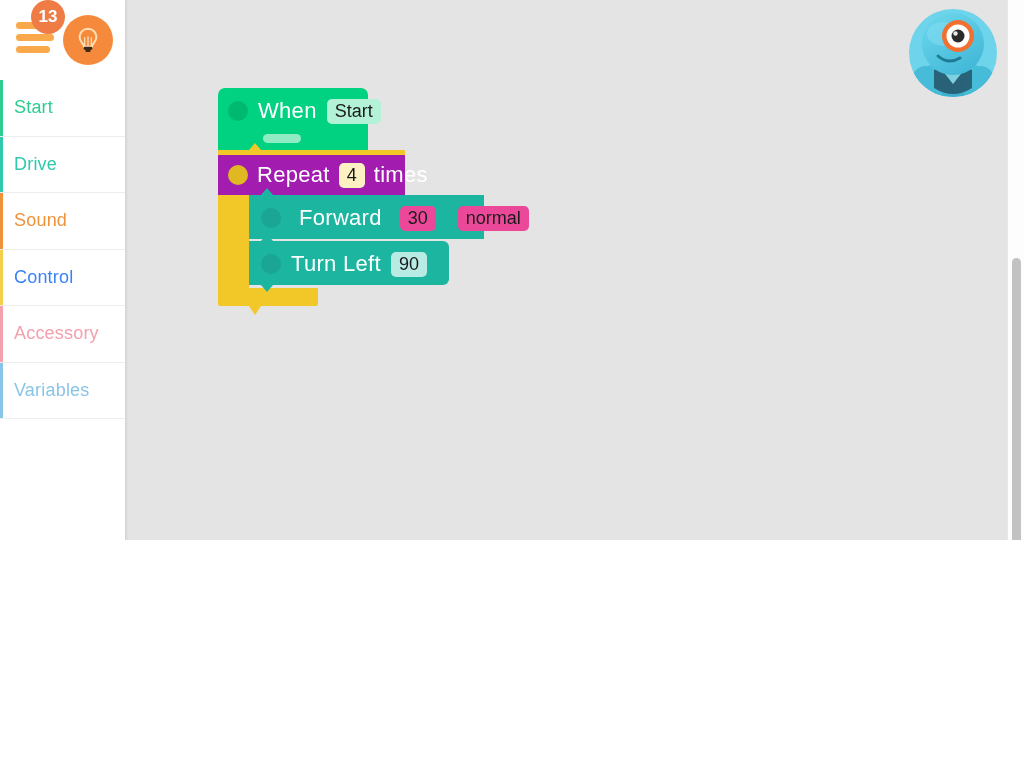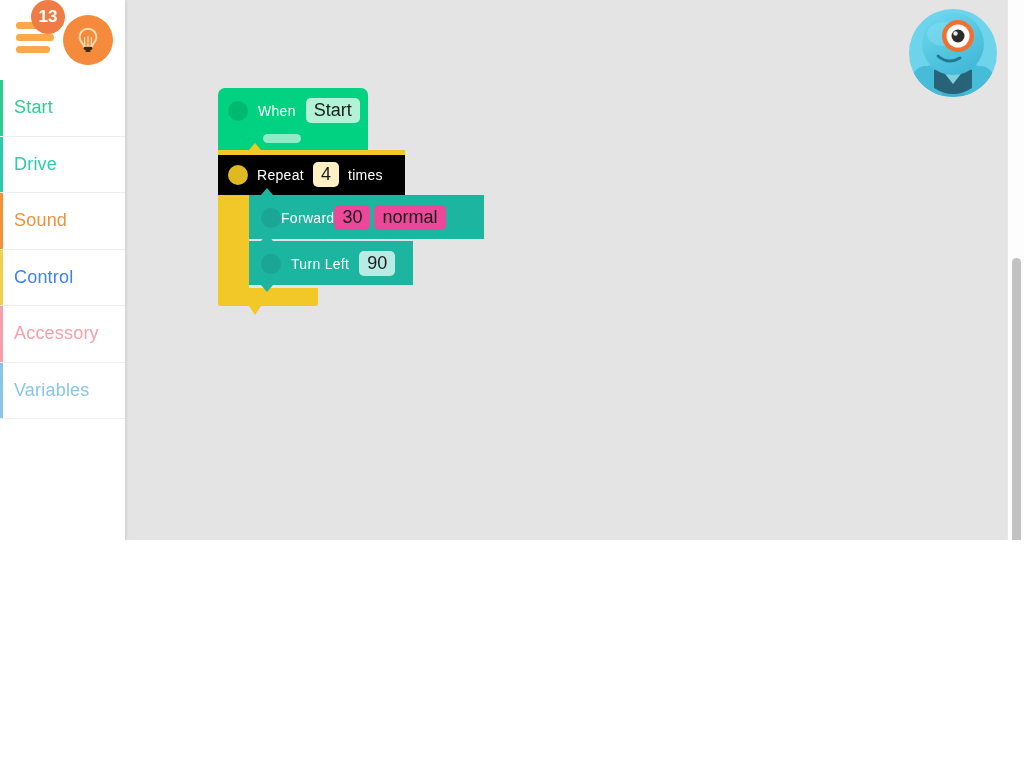--- a/index.html
+++ b/index.html
@@ -204,21 +204,21 @@
   #blocks {
     position: absolute;
     left: 93px;   
     top: 88px;
     width: 400px;
     height: 230px;
   }
 
   .blk-text {
     color: #ffffff;
-    font-size: 14px;
+    font-size: 22px;
     letter-spacing: 0.3px;
     white-space: nowrap;
   }
   .blk-dot {
     width: 20px;
     height: 20px;
     border-radius: 50%;
     flex: 0 0 auto;
   }
   .blk-field {
@@ -266,21 +266,21 @@
     background: #8fecc4;
   }
 
   
   #blk-repeat-head {
     position: absolute;
     left: 0;
     top: 62px;
     width: 187px;
     height: 45px;
-    background: #000000;
+    background: #a21caf;
     cursor: pointer;
   }
   #blk-repeat-head .row {
     position: absolute;
     left: 10px; top: 12px;
     display: flex;
     align-items: center;
     gap: 9px;
   }
   #blk-repeat-head .dot { background: #e0b822; }
@@ -313,35 +313,36 @@
     height: 44px;
     background: #1cb5a0;
     border-radius: 6px 6px 0 0;
     cursor: pointer;
   }
   #blk-forward .row {
     position: absolute;
     left: 12px; top: 10px;
     display: flex;
     align-items: center;
-    gap: 0;
+    gap: 18px;
   }
   #blk-forward .dot { background: #1aa594; }
   #blk-forward .field { background: #ec4899; }
 
   
   #blk-turn {
     position: absolute;
     left: 31px;
     top: 153px;
     width: 164px;
     height: 44px;
     background: #1cb5a0;
     border-radius: 0 6px 6px 6px;
     cursor: pointer;
+    padding-left: 36px;
   }
   #blk-turn .row {
     position: absolute;
     left: 12px; top: 10px;
     display: flex;
     align-items: center;
     gap: 10px;
   }
   #blk-turn .dot { background: #1aa594; }
   #blk-turn .field { background: #b8ebe4; }

